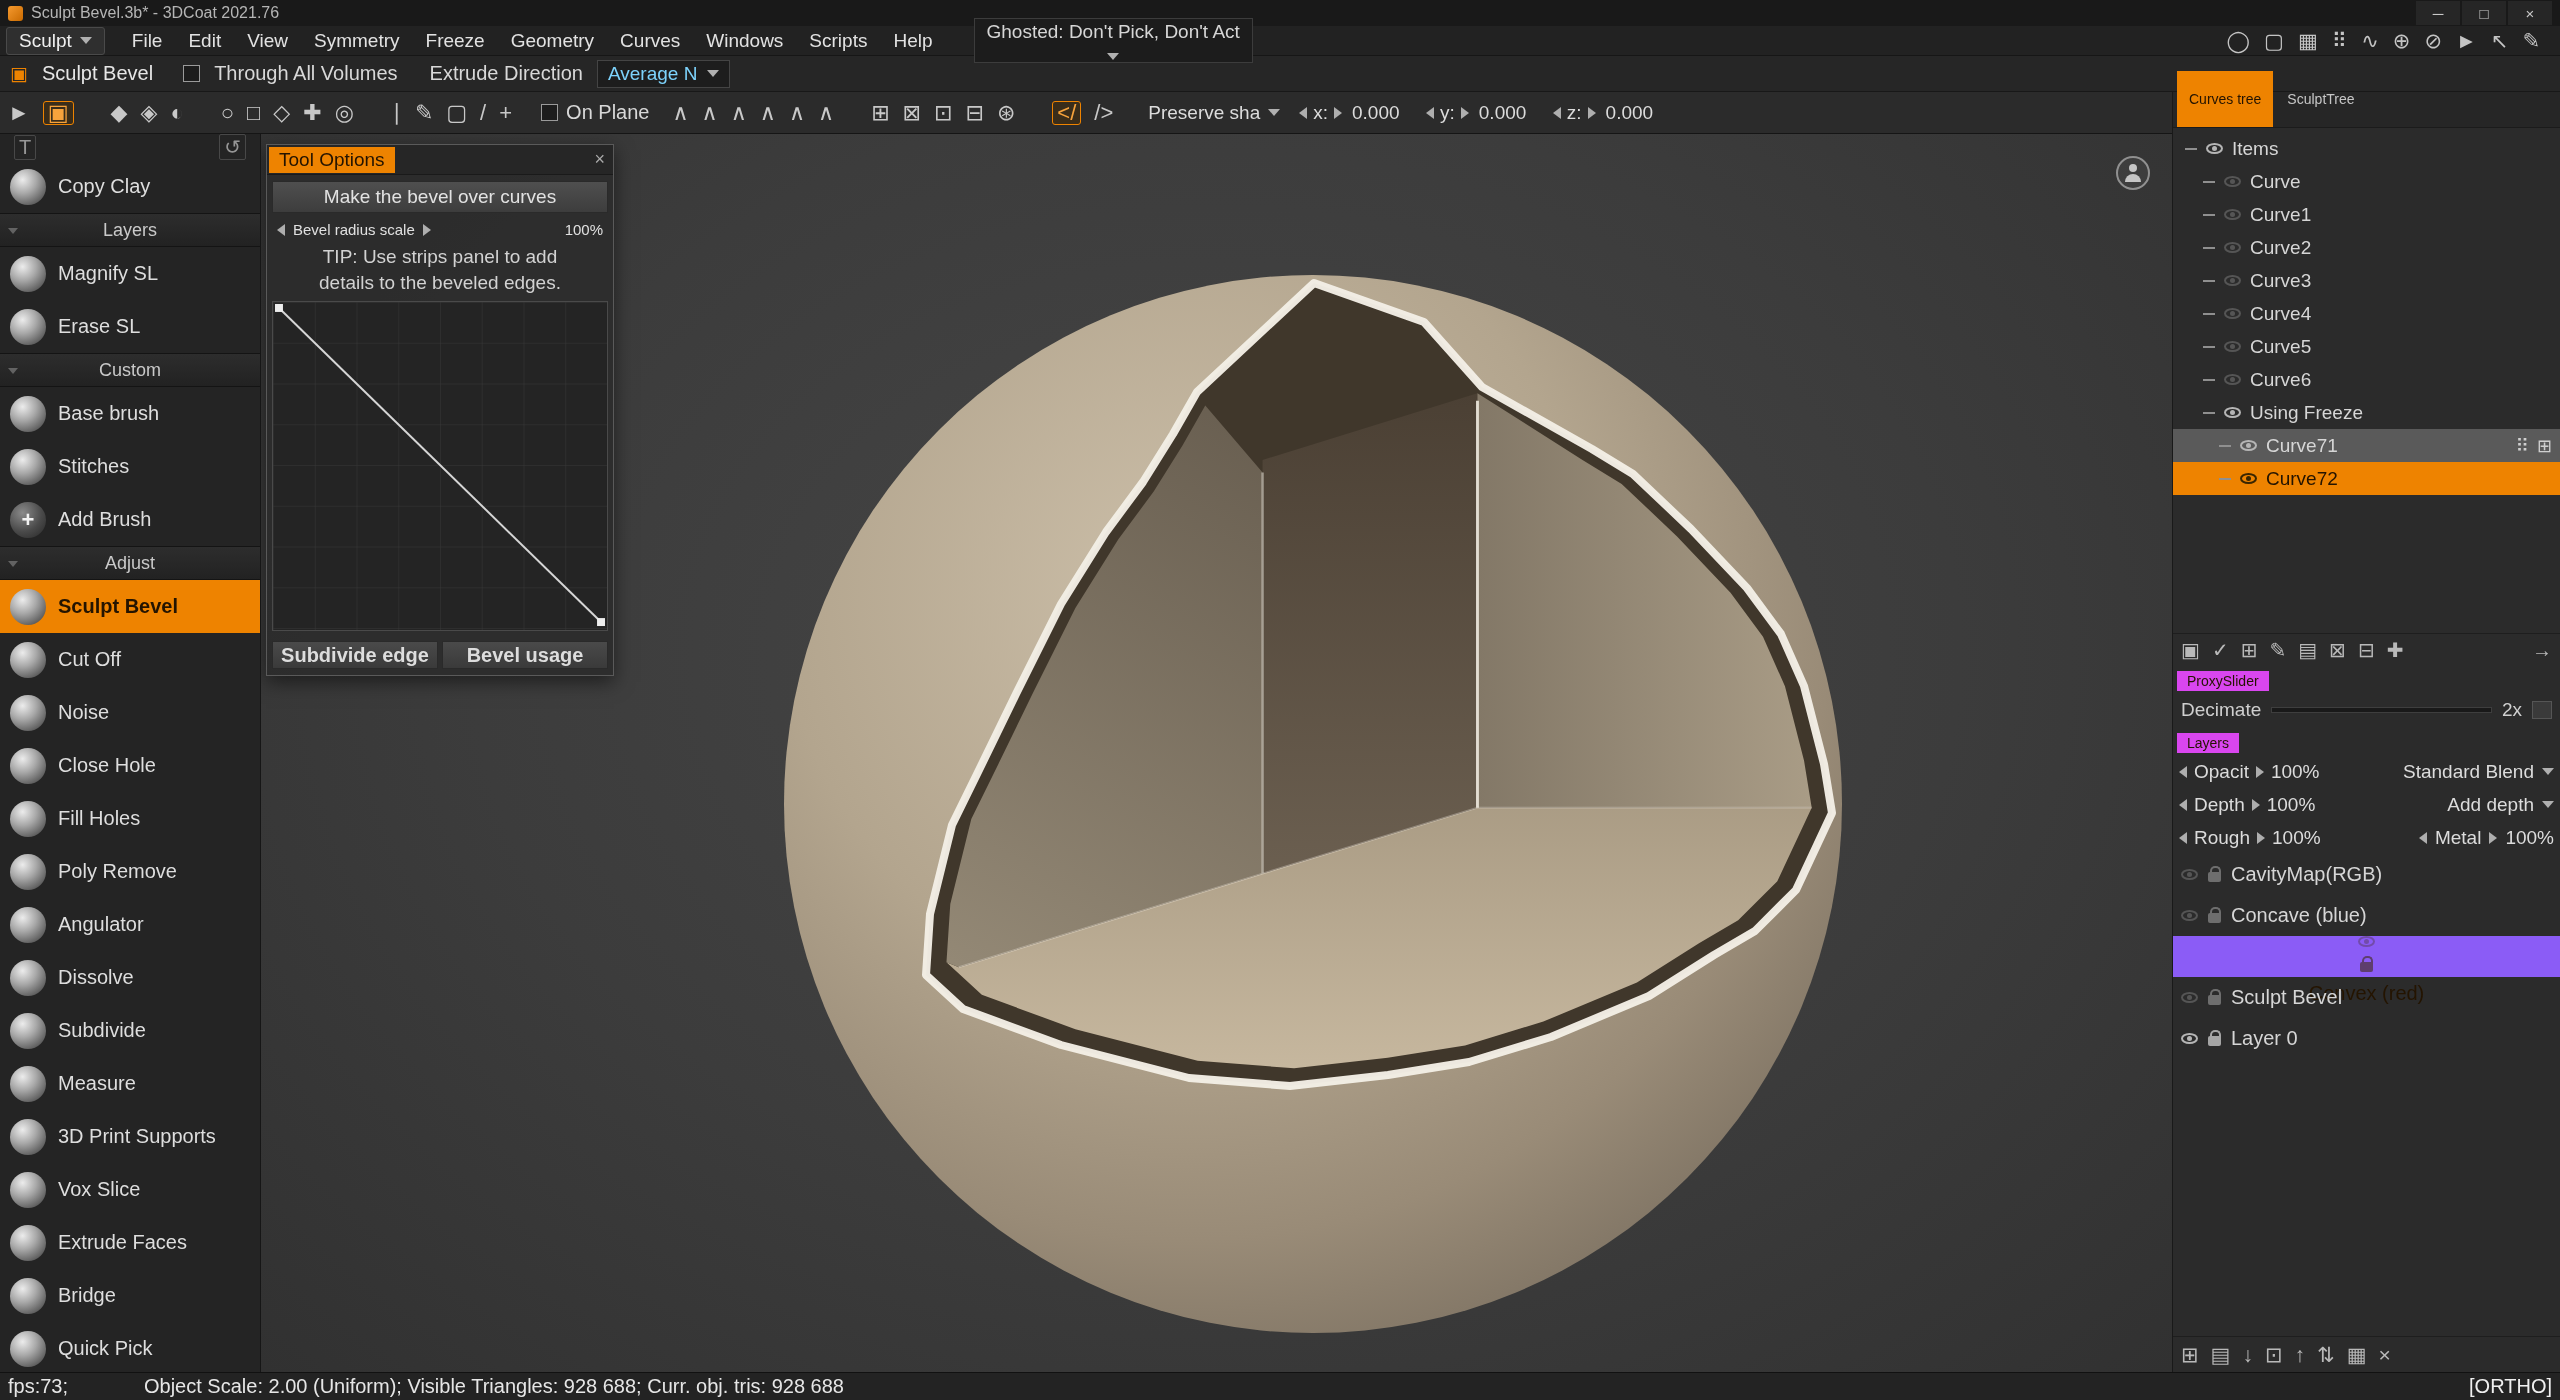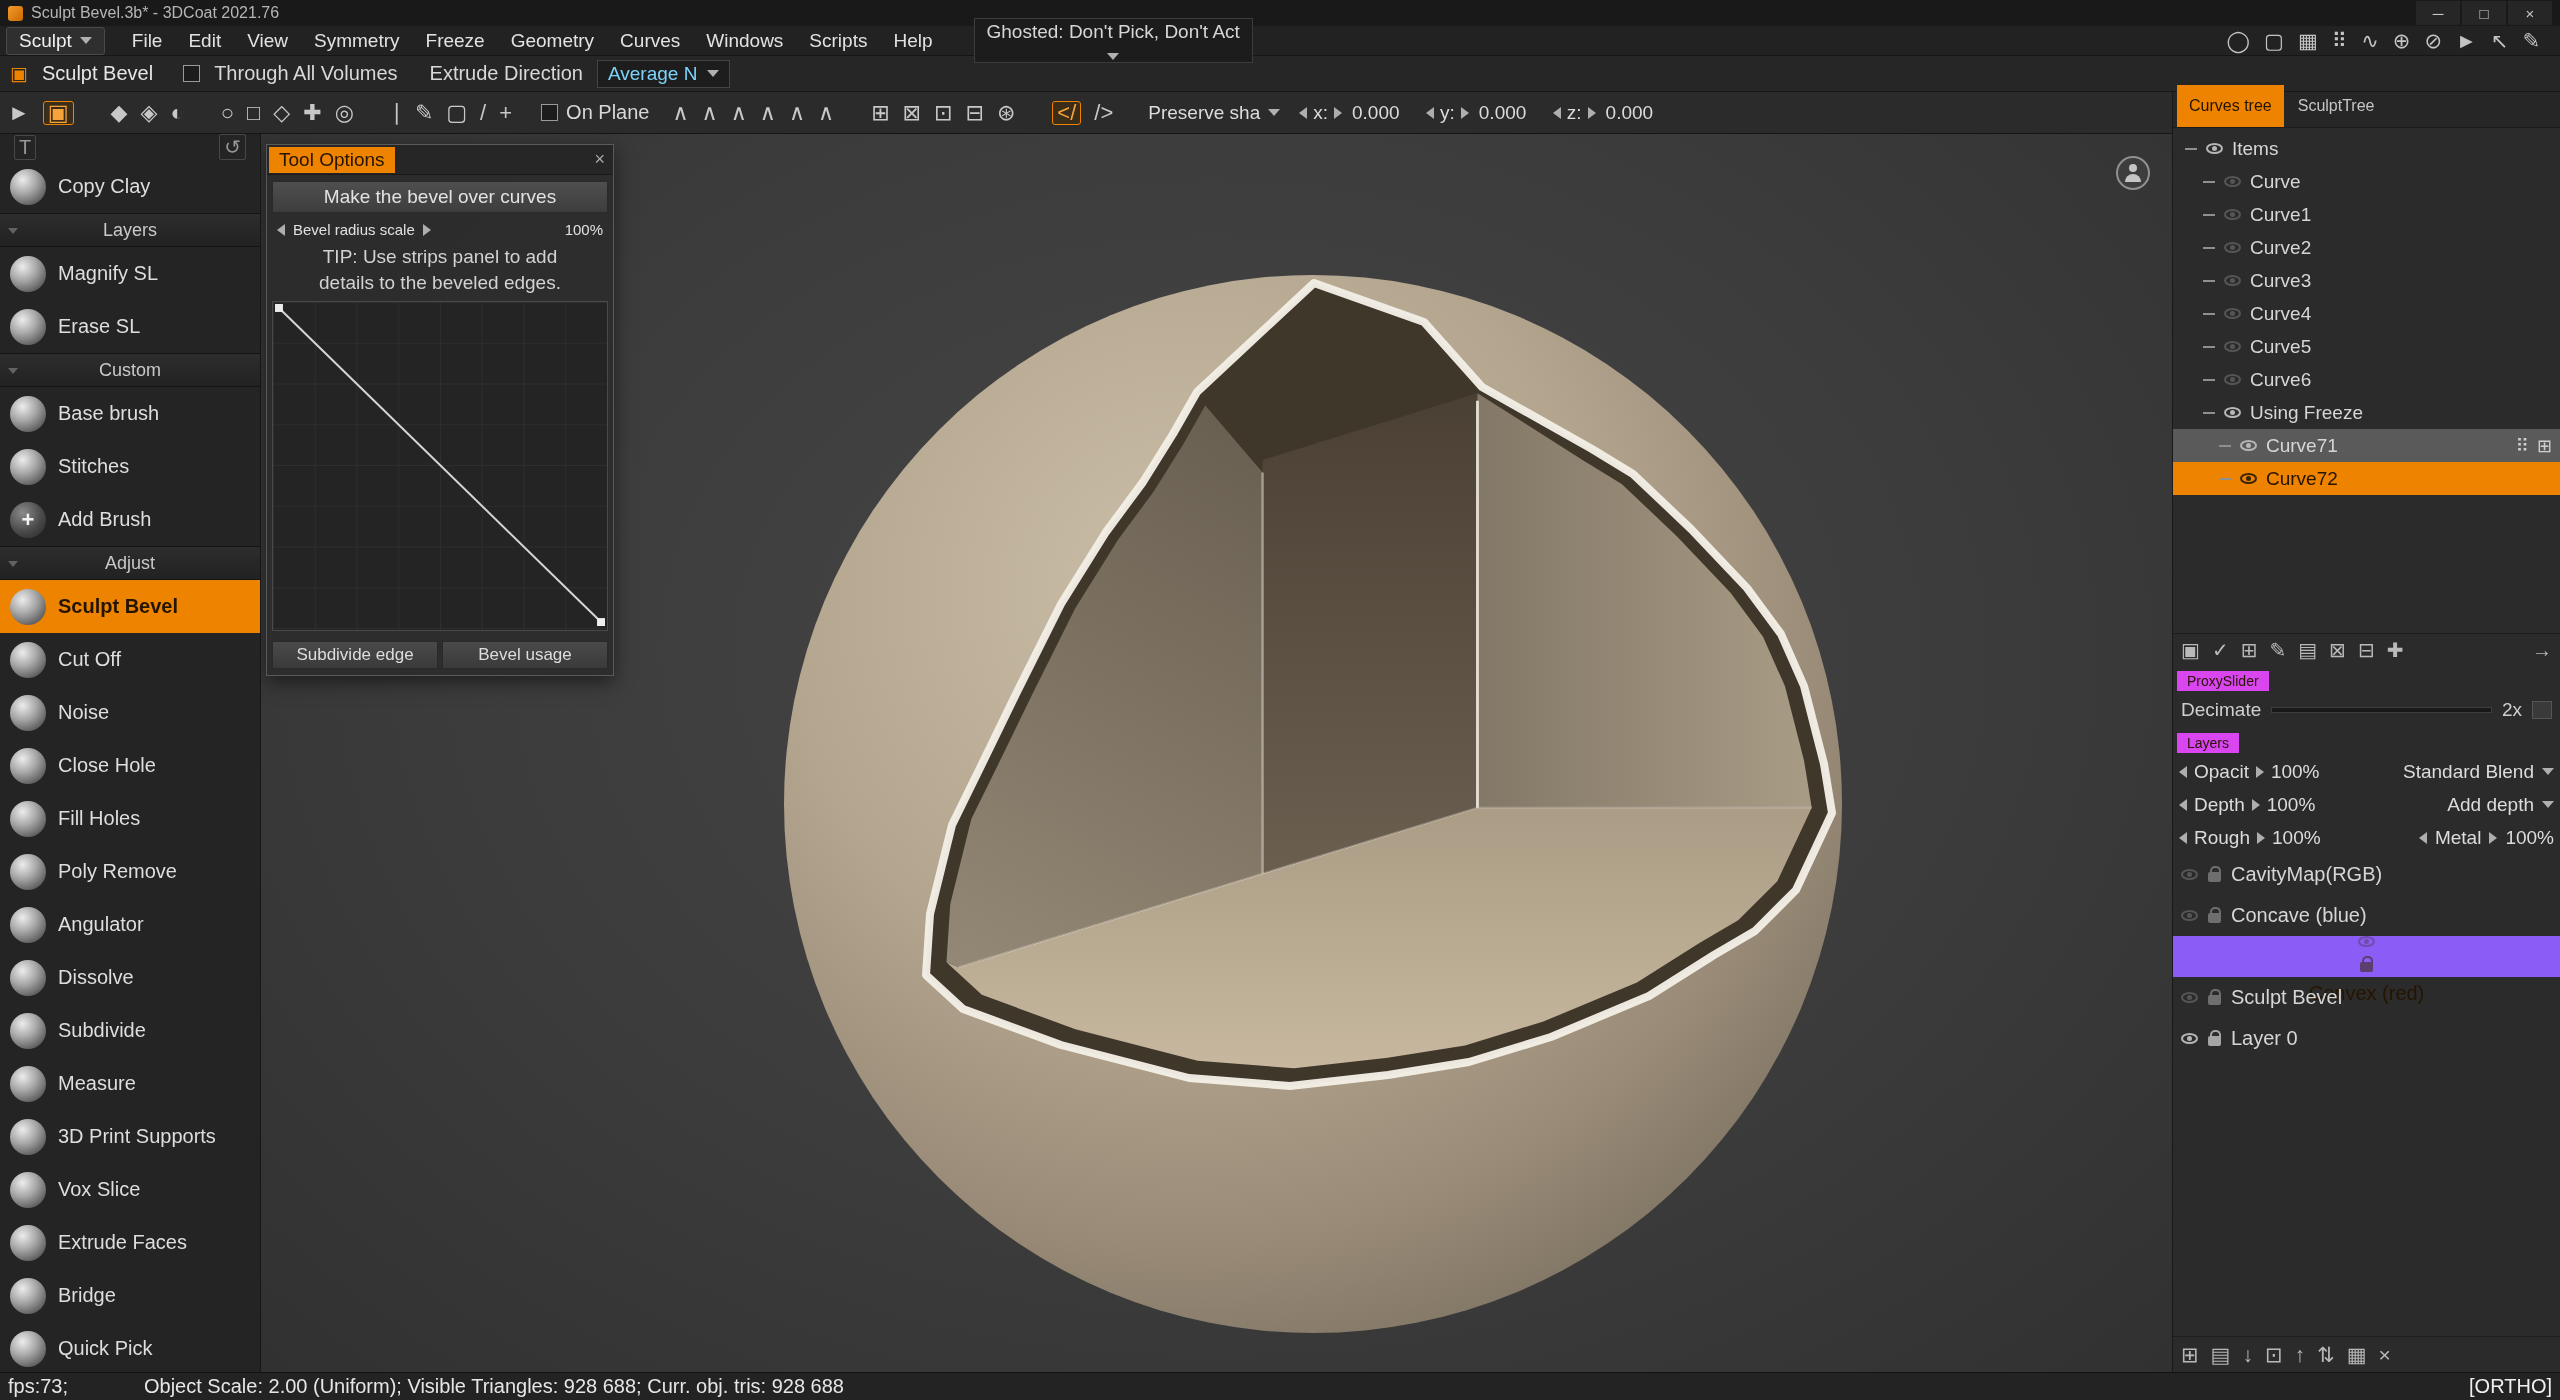--- a/index.html
+++ b/index.html
@@ -73,30 +73,30 @@
   .tool-options { position:absolute; left:5px; top:10px; width:348px; background:rgba(44,44,44,.97); border:1px solid #5a5a5a; box-shadow:0 6px 18px rgba(0,0,0,.5); z-index:5; }
   .to-header { height:30px; background:#262626; display:flex; align-items:center; border-bottom:1px solid #1a1a1a; }
   .to-title { background:#ee8300; color:#241400; font-size:19px; padding:2px 10px; margin-left:2px; }
   .to-close { margin-left:auto; margin-right:8px; color:#aaa; font-size:18px; }
   .to-btn { display:block; width:calc(100% - 10px); margin:6px 5px 4px 5px; height:32px; background:linear-gradient(#4f4f4f,#3d3d3d); border:1px solid #2a2a2a; color:#e2e2e2; font-size:19px; font-family:inherit; }
   .to-radius { display:flex; align-items:center; gap:8px; padding:4px 10px; font-size:15px; color:#e0e0e0; }
   .to-radius .val { margin-left:auto; }
   .to-tip { text-align:center; font-size:19px; color:#d2d2d2; line-height:1.35; padding:2px 6px 6px 6px; }
   .to-curve { margin:0 5px; border:1px solid #4a4a4a; background:#232323; }
   .to-buttons { display:flex; gap:4px; padding:6px 5px; }
-  .to-buttons button { flex:1; height:28px; background:linear-gradient(#4a4a4a,#3a3a3a); border:1px solid #2a2a2a; color:#ddd; font-size:17px; font-family:inherit; }
+  .to-buttons button { flex:1; height:28px; background:linear-gradient(#4a4a4a,#3a3a3a); border:1px solid #2a2a2a; color:#ddd; font-size:20px; font-family:inherit;font-weight:bold; }
 
   .nav-gizmo { position:absolute; top:22px; right:22px; width:34px; height:34px; border:2px solid #909090; border-radius:50%; background:rgba(70,70,70,.5); display:flex; flex-direction:column; align-items:center; justify-content:center; z-index:4;}
   .nav-gizmo .head { width:8px; height:8px; border-radius:50%; background:#c5c5c5; }
   .nav-gizmo .body { width:16px; height:8px; border-radius:8px 8px 0 0; background:#c5c5c5; margin-top:2px; }
 
   
   .rightpanel { position:absolute; top:92px; right:0; bottom:28px; width:388px; background:#2b2b2b; border-left:1px solid #191919; display:flex; flex-direction:column; }
   .rp-tabs { height:36px; display:flex; align-items:flex-end; gap:2px; padding:2px 4px 0 4px; background:#262626; border-bottom:1px solid #1b1b1b;}
-  .rp-tab { font-size:16px; padding:12px 12px; color:#c6c6c6; }
+  .rp-tab { font-size:14px; padding:20px 12px; color:#c6c6c6; }
   .rp-tab.f-active { background:#ee8300; color:#241400; }
 
   .tree { height:505px; overflow:hidden; padding-top:4px; }
   .tree-row { height:33px; display:flex; align-items:center; gap:9px; font-size:19px; color:#d6d6d6; }
   .tree-row.f-lvl0 { padding-left:12px; } .tree-row.f-lvl1 { padding-left:30px; } .tree-row.f-lvl2 { padding-left:46px; }
   .dash { width:12px; height:0; border-top:2px solid #8f8f8f; flex:0 0 auto; }
   .eye { width:17px; height:11px; border:2px solid #b5b5b5; border-radius:50%; position:relative; display:inline-block; flex:0 0 auto;}
   .eye::after { content:""; position:absolute; left:4px; right:4px; top:1px; bottom:1px; background:#b5b5b5; border-radius:50%; }
   .f-eye-off .eye { opacity:.3; }
   .tree-row.f-sel-gray { background:#5a5a5a; }

